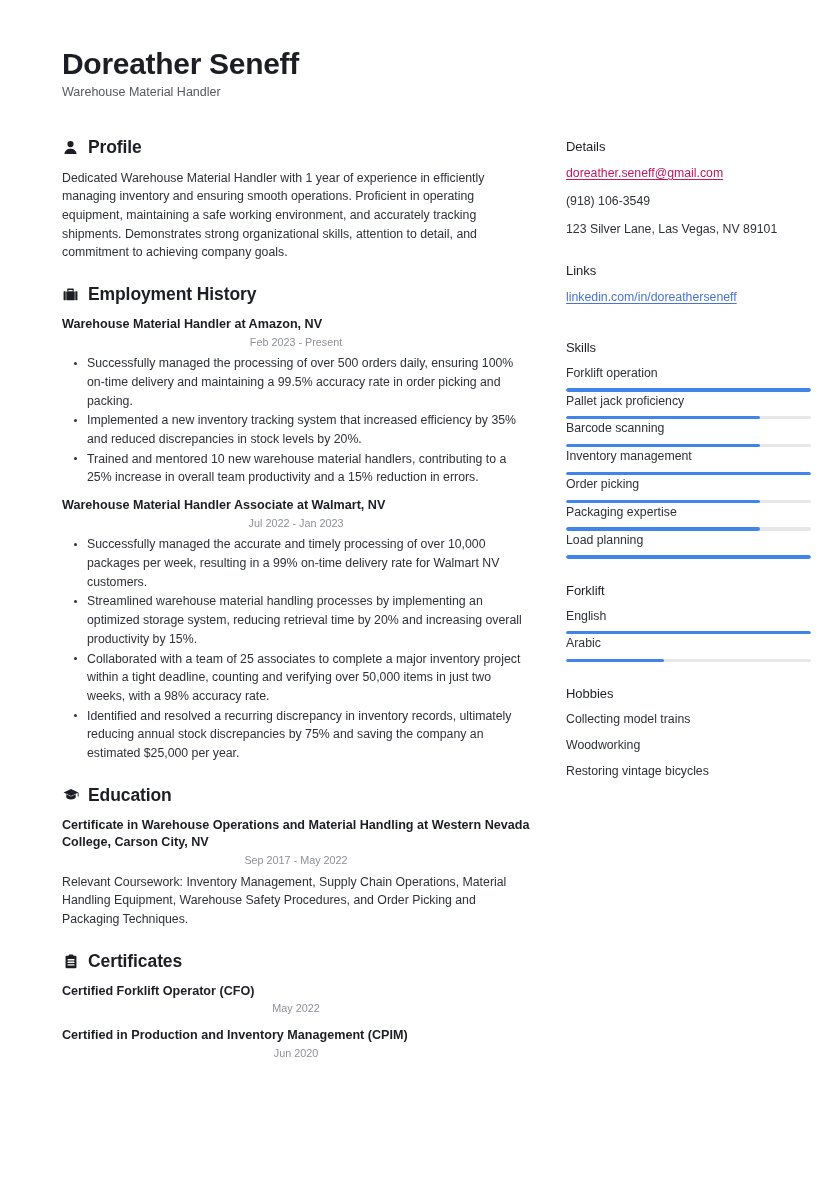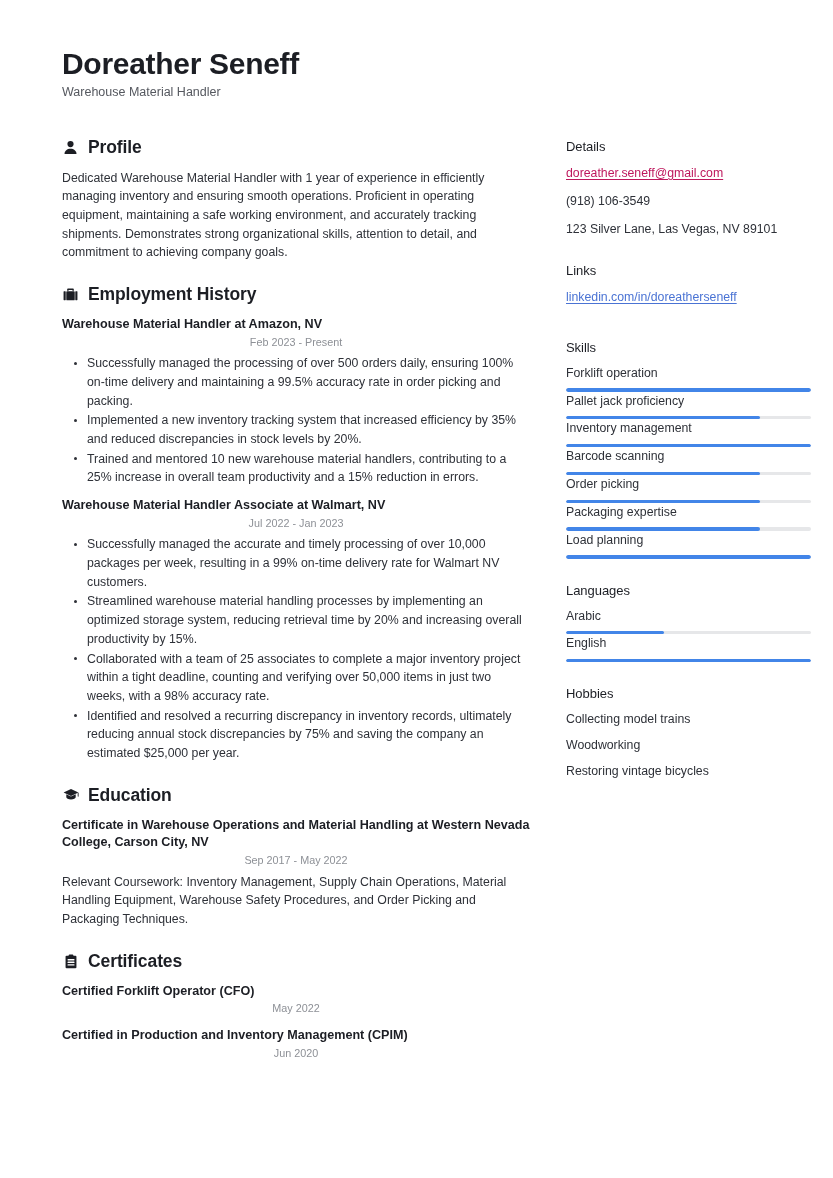--- a/index.html
+++ b/index.html
@@ -299,63 +299,63 @@
             <div class="bar-fill" style="width: 100%; background: rgb(66, 133, 232);"></div>
           </div>
         </div>
         <div class="bar-item">
           <div class="bar-label">Pallet jack proficiency</div>
           <div class="bar-track" style="background: rgb(230, 231, 233);">
             <div class="bar-fill" style="width: 79%; background: rgb(66, 133, 232);"></div>
           </div>
         </div>
         <div class="bar-item">
+          <div class="bar-label">Barcode scanning</div>
+          <div class="bar-track" style="background: rgb(230, 231, 233);">
+            <div class="bar-fill" style="width: 79%; background: rgb(66, 133, 232);"></div>
+          </div>
+        </div>
+        <div class="bar-item">
           <div class="bar-label">Inventory management</div>
           <div class="bar-track" style="background: rgb(230, 231, 233);">
             <div class="bar-fill" style="width: 100%; background: rgb(66, 133, 232);"></div>
           </div>
         </div>
         <div class="bar-item">
-          <div class="bar-label">Barcode scanning</div>
+          <div class="bar-label">Order picking</div>
           <div class="bar-track" style="background: rgb(230, 231, 233);">
             <div class="bar-fill" style="width: 79%; background: rgb(66, 133, 232);"></div>
           </div>
         </div>
         <div class="bar-item">
-          <div class="bar-label">Order picking</div>
+          <div class="bar-label">Packaging expertise</div>
           <div class="bar-track" style="background: rgb(230, 231, 233);">
             <div class="bar-fill" style="width: 79%; background: rgb(66, 133, 232);"></div>
           </div>
         </div>
         <div class="bar-item">
-          <div class="bar-label">Packaging expertise</div>
-          <div class="bar-track" style="background: rgb(230, 231, 233);">
-            <div class="bar-fill" style="width: 79%; background: rgb(66, 133, 232);"></div>
-          </div>
-        </div>
-        <div class="bar-item">
           <div class="bar-label">Load planning</div>
           <div class="bar-track" style="background: rgb(230, 231, 233);">
             <div class="bar-fill" style="width: 100%; background: rgb(66, 133, 232);"></div>
           </div>
         </div>
       </div>
 
       <div class="side-section">
-        <div class="side-title">Languages</div>
+        <div class="side-title">Forklift</div>
+        <div class="bar-item">
+          <div class="bar-label">English</div>
+          <div class="bar-track" style="background: rgb(230, 231, 233);">
+            <div class="bar-fill" style="width: 100%; background: rgb(66, 133, 232);"></div>
+          </div>
+        </div>
         <div class="bar-item">
           <div class="bar-label">Arabic</div>
           <div class="bar-track" style="background: rgb(230, 231, 233);">
             <div class="bar-fill" style="width: 40%; background: rgb(66, 133, 232);"></div>
-          </div>
-        </div>
-        <div class="bar-item">
-          <div class="bar-label">English</div>
-          <div class="bar-track" style="background: rgb(230, 231, 233);">
-            <div class="bar-fill" style="width: 100%; background: rgb(66, 133, 232);"></div>
           </div>
         </div>
       </div>
 
       <div class="side-section">
         <div class="side-title">Hobbies</div>
         <div class="hobby-line">Collecting model trains</div>
         <div class="hobby-line">Woodworking</div>
         <div class="hobby-line">Restoring vintage bicycles</div>
       </div>

